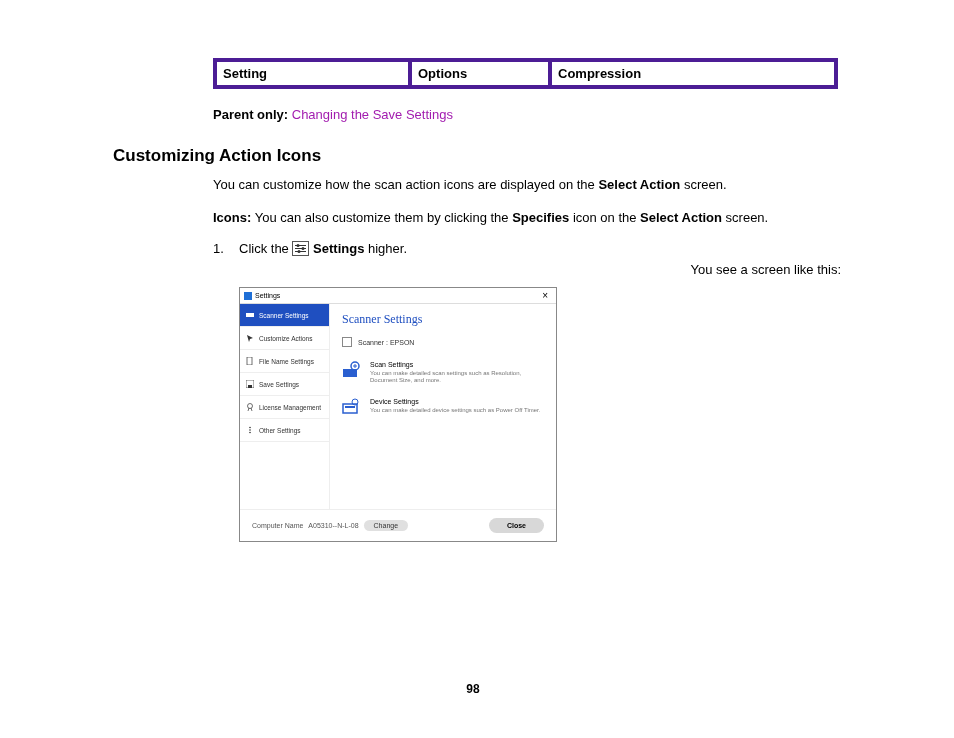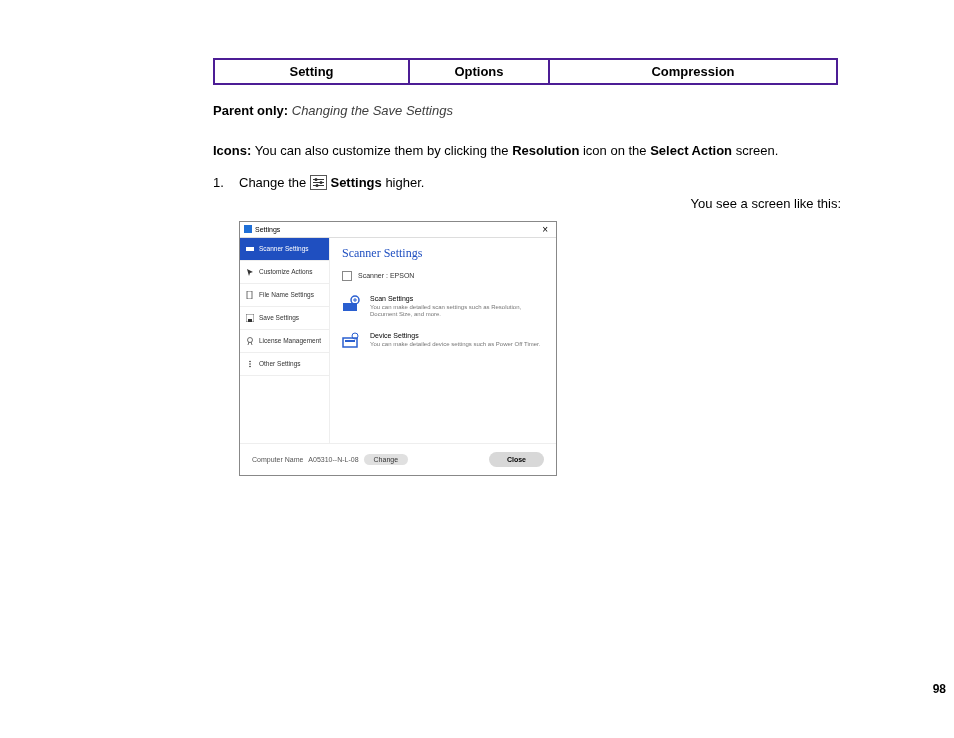--- a/index.html
+++ b/index.html
@@ -13,31 +13,31 @@
     position: relative;
   }
   .content { padding: 58px 113px 0 113px; }
   table.opt-table {
     border-collapse: collapse;
     width: 625px;
     margin-left: 100px;
     margin-bottom: 18px;
   }
   table.opt-table th, table.opt-table td {
-    border: 2px solid #4c1d95;
+    border: 4px solid #4c1d95;
     padding: 4px 6px;
-    text-align: center;
+    text-align: left;
     vertical-align: top;
     font-size: 13px;
   }
   table.opt-table th { font-weight: bold; }
   .col-setting { width: 195px; }
   .col-options { width: 140px; }
   .parent-topic { margin-left: 100px; margin-bottom: 24px; font-size: 13px; }
-  .parent-topic a { color: #404040; text-decoration: none; font-style: italic; }
+  .parent-topic a { color: #a21caf; text-decoration: none; }
   .h2 { font-size: 17px; font-weight: bold; margin-bottom: 10px; }
   .para { margin-left: 100px; margin-bottom: 15px; font-size: 13px; line-height: 1.35; }
   .step-row { margin-left: 100px; display: flex; gap: 12px; margin-bottom: 6px; align-items: flex-start; }
   .step-num { width: 14px; flex: none; }
   .step-body { flex: 1; }
   .inline-icon {
     display: inline-block;
     width: 17px; height: 15px;
     border: 1px solid #555;
     vertical-align: -3px;
@@ -85,21 +85,21 @@
     display: flex; align-items: center; justify-content: space-between;
     border-top: 1px solid #eee;
     padding: 8px 12px;
     font-size: 7px;
     color: #555;
   }
   .ss-footer .left { display: flex; align-items: center; gap: 5px; }
   .pill { border-radius: 9px; padding: 2px 10px; font-size: 7px; }
   .pill.change { background: #e0e0e0; color: #333; }
   .pill.close { background: #d8d8d8; color: #000; font-weight: bold; padding: 4px 18px; }
-  .page-num { position: absolute; bottom: 42px; left: 0; right: 8px; text-align: right; font-size: 12px; font-weight: bold; }
+  .page-num { position: absolute; bottom: 42px; left: 0; right: 8px; text-align: center; font-size: 12px; font-weight: bold; }
 </style>
 </head>
 <body>
 
 <div class="content">
 
   <table class="opt-table">
     <thead>
       <tr>
         <th class="col-setting">Setting</th>
@@ -110,30 +110,34 @@
     <tbody>
     </tbody>
   </table>
 
   <div class="parent-topic">
     <b>Parent only:</b>
     <span> </span>
     <a href="#">Changing the Save Settings</a>
   </div>
 
-
+  <div class="h2">Customizing Action Icons</div>
 
   <div class="para">
-    <b>Icons:</b><span> You can also customize them by clicking the </span><b>Resolution</b><span> icon on the </span><b>Select Action</b><span> screen.</span>
+    <span>You can customize how the scan action icons are displayed on the </span><b>Select Action</b><span> screen.</span>
+  </div>
+
+  <div class="para">
+    <b>Icons:</b><span> You can also customize them by clicking the </span><b>Specifies</b><span> icon on the </span><b>Select Action</b><span> screen.</span>
   </div>
 
   <div class="step-row">
     <div class="step-num">1.</div>
     <div class="step-body">
-      <span>Change the </span>
+      <span>Click the </span>
       <span class="inline-icon">
         <svg width="13" height="11" viewBox="0 0 13 11">
             <rect x="1" y="2" width="11" height="1" fill="#333"></rect>
             <rect x="1" y="5" width="11" height="1" fill="#333"></rect>
             <rect x="1" y="8" width="11" height="1" fill="#333"></rect>
             <circle cx="4" cy="2.5" r="1.5" fill="#333"></circle>
             <circle cx="9" cy="5.5" r="1.5" fill="#333"></circle>
             <circle cx="5" cy="8.5" r="1.5" fill="#333"></circle>
           </svg>
       </span>

